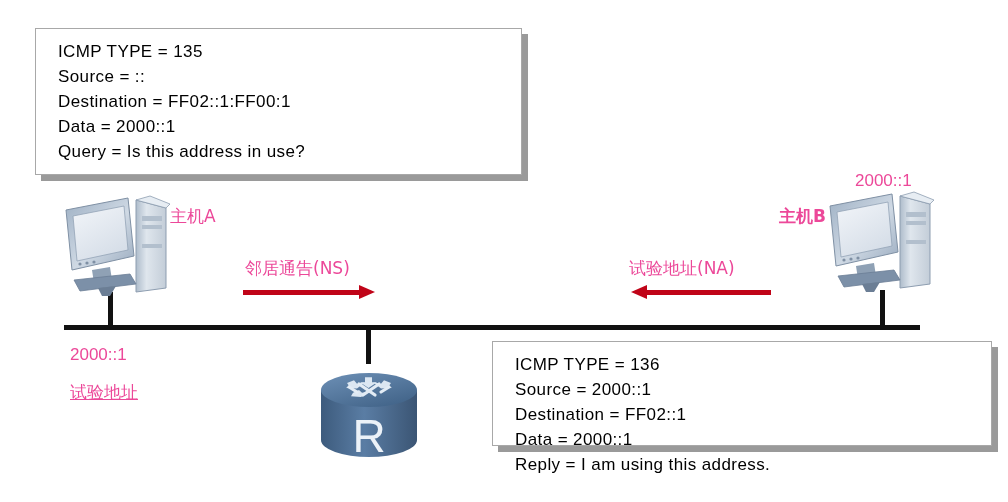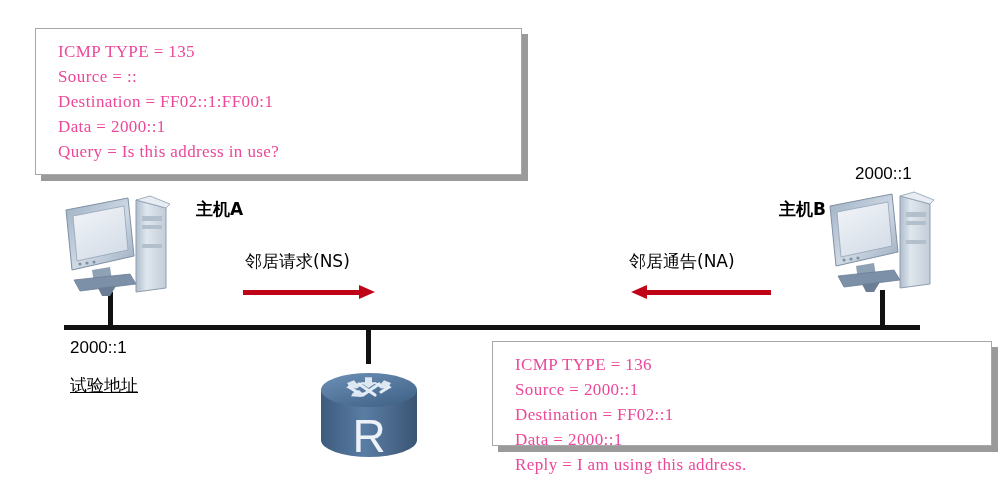--- a/index.html
+++ b/index.html
@@ -19,24 +19,24 @@
   
   .msgbox {
     position: absolute;
     background: #ffffff;
     border: 1px solid #a8a8a8;
     box-shadow: 6px 6px 0 0 #9a9a9a;
     box-sizing: border-box;
   }
   .msgbox .lines {
     padding: 10px 14px 10px 22px;
-    font-family: Liberation Serif, serif;
+    font-family: Liberation Sans, sans-serif;
     font-size: 17px;
     line-height: 25px;
-    color: #ec4899;
+    color: #000000;
     white-space: pre;
     letter-spacing: 0.4px;
   }
   #box-ns { left: 35px; top: 28px; width: 487px; height: 147px; }
   #box-na { left: 492px; top: 341px; width: 500px; height: 105px; }
 
   
   .bus {
     position: absolute;
     left: 64px;
@@ -50,26 +50,27 @@
     width: 5px;
     background: #111111;
   }
   #drop-a { left: 108px; top: 292px; height: 36px; }
   #drop-r { left: 366px; top: 328px; height: 36px; }
   #drop-b { left: 880px; top: 290px; height: 38px; }
 
   
   .label {
     position: absolute;
-    color: #000000;
+    color: #ec4899;
     font-size: 17px;
     white-space: nowrap;
+    margin-top: 7px;
   }
   .label.cjk { font-family: "DejaVu Sans", sans-serif; font-size: 17px; }
-  #lbl-hostA { left: 196px; top: 198px; font-weight: bold; }
+  #lbl-hostA { left: 170px; top: 198px; }
   #lbl-hostB { left: 779px; top: 198px; font-weight: bold; }
   #lbl-addr-b { left: 855px; top: 164px; font-size: 17px; }
   #lbl-addr-a { left: 70px; top: 338px; font-size: 17px; }
   #lbl-testaddr { left: 70px; top: 374px; text-decoration: underline; }
   #lbl-ns { left: 245px; top: 250px; }
   #lbl-na { left: 629px; top: 250px; }
 
   
   .arrow { position: absolute; height: 16px; }
   #arrow-ns { left: 243px; top: 284px; width: 132px; }
@@ -233,22 +234,22 @@
   </div>
 
   <div class="label cjk" id="lbl-hostA">主机A</div>
   <div class="label cjk" id="lbl-hostB">主机B</div>
 
   <div class="label" id="lbl-addr-b">2000::1</div>
 
   <div class="label" id="lbl-addr-a">2000::1</div>
   <div class="label cjk" id="lbl-testaddr">试验地址</div>
 
-  <div class="label cjk" id="lbl-ns">邻居请求(NS)</div>
-  <div class="label cjk" id="lbl-na">邻居通告(NA)</div>
+  <div class="label cjk" id="lbl-ns">邻居通告(NS)</div>
+  <div class="label cjk" id="lbl-na">试验地址(NA)</div>
 
   <div class="arrow" id="arrow-ns">
     <div class="shaft"></div>
     <div class="head"></div>
   </div>
   <div class="arrow" id="arrow-na">
     <div class="shaft"></div>
     <div class="head"></div>
   </div>
 

